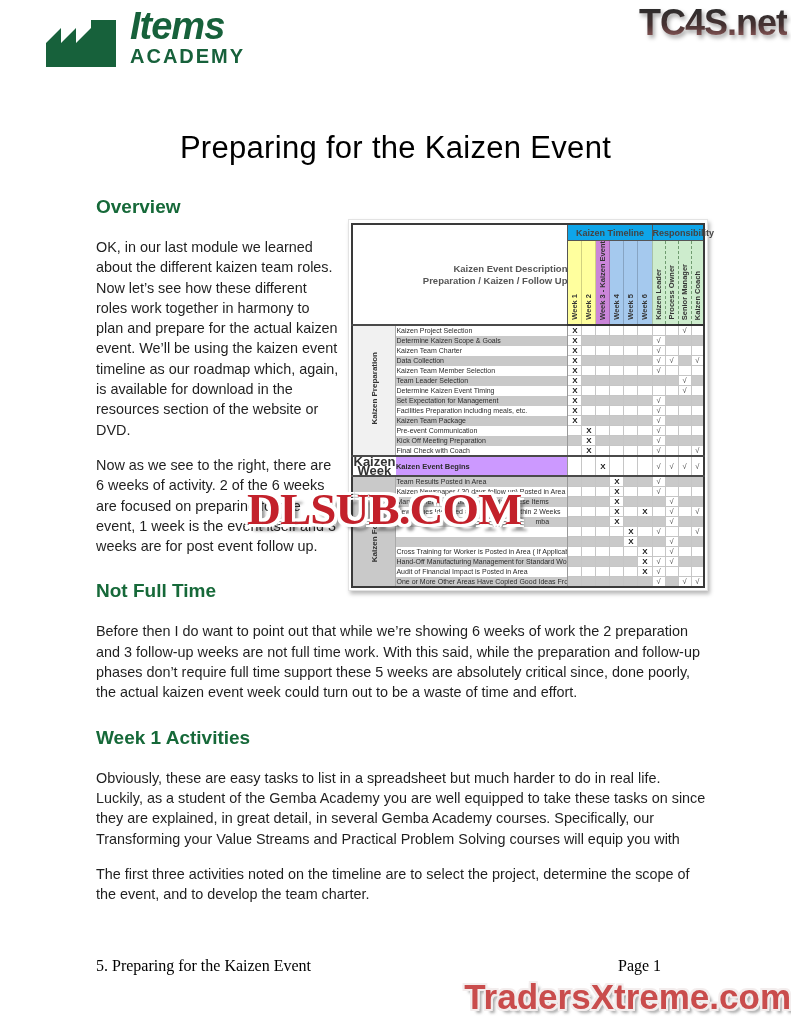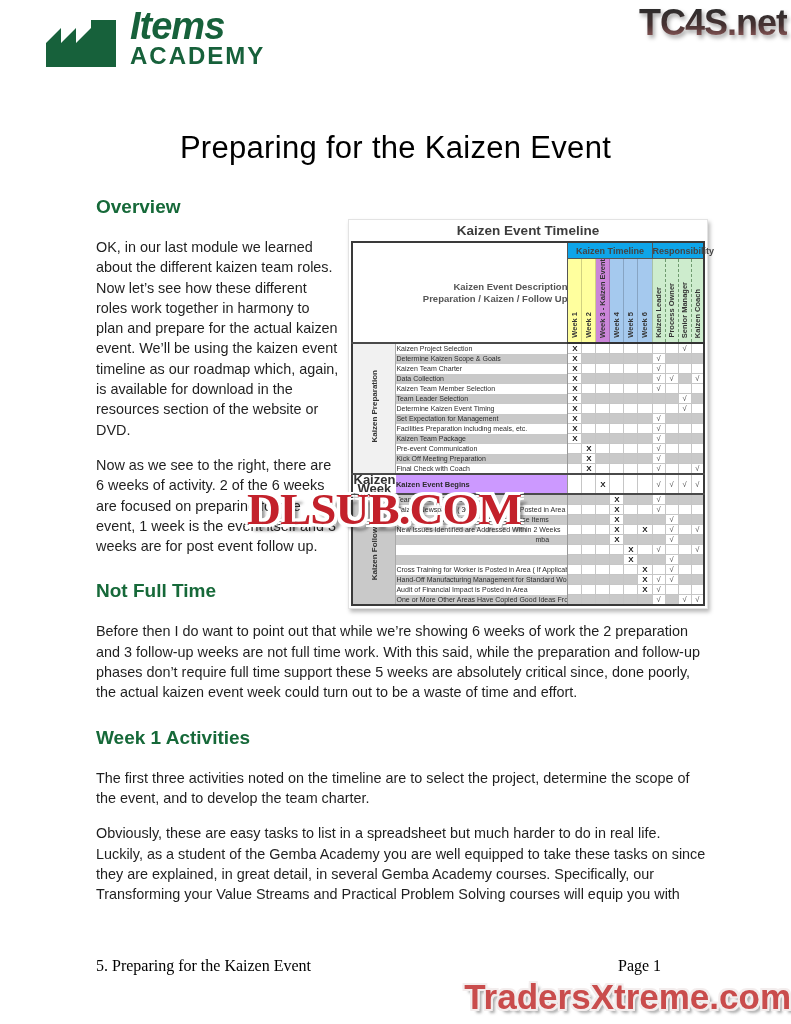--- a/index.html
+++ b/index.html
@@ -3,21 +3,21 @@
 <meta charset="utf-8">
 <style>
   html,body{margin:0;padding:0;}
   body{width:791px;height:1024px;background:#fff;position:relative;overflow:hidden;
        font-family:"Liberation Sans",sans-serif;color:#1f1f1f;}
 
   
   .logo{position:absolute;left:46px;top:8px;display:flex;align-items:center;}
   .logo svg{margin-right:10px;}
   .logo-line1{font-size:38px;font-weight:700;font-style:italic;color:#17613b;line-height:36px;letter-spacing:-1px;}
-  .logo-line2{font-size:24px;font-weight:700;color:#17613b;letter-spacing:2px;line-height:24px;}
+  .logo-line2{font-size:20px;font-weight:700;color:#17613b;letter-spacing:2px;line-height:24px;}
 
   
   .wm-top{position:absolute;right:4px;top:2px;font-size:36px;font-weight:700;letter-spacing:-1px;
     background:linear-gradient(#2c2c2c 15%,#463232 55%,#a26464 95%);
     -webkit-background-clip:text;background-clip:text;color:transparent;
     filter:drop-shadow(2px 3px 2px rgba(0,0,0,.35));}
   .wm-center{position:absolute;left:247px;top:482px;z-index:60;
     font-family:"Liberation Serif",serif;font-size:47px;font-weight:800;letter-spacing:-1px;
     color:#c3212b;transform:scaleY(.96);
     text-shadow:-3px -3px 0 #fff,3px -3px 0 #fff,-3px 3px 0 #fff,3px 3px 0 #fff,
@@ -85,21 +85,20 @@
 
 <div class="wm-top">TC4S.net</div>
 
 <div class="page-title">Preparing for the Kaizen Event</div>
 
 <div class="content">
 
   <h2 class="first">Overview</h2>
 
   <div class="fig">
-    <div class="fig-title">Kaizen Event Timeline</div>
     <table class="tl">
       <colgroup>
         <col style="width:44px">
           <col style="width:172px">
         <col style="width:14px">
           <col style="width:14px">
           <col style="width:14px">
         <col style="width:14px">
           <col style="width:14px">
           <col style="width:14px">
@@ -468,22 +467,22 @@
       <p>Now as we see to the right, there are 6 weeks of activity.  2 of the 6 weeks are focused on preparing for the event, 1 week is the event itself and 3 weeks are for post event follow up.</p>
     </div>
 
   <h2>Not Full Time</h2>
   <div>
       <p>Before then I do want to point out that while we’re showing 6 weeks of work the 2 preparation and 3 follow-up weeks are not full time work.  With this said, while the preparation and follow-up phases don’t require full time support these 5 weeks are absolutely critical since, done poorly, the actual kaizen event week could turn out to be a waste of time and effort.</p>
     </div>
 
   <h2>Week 1 Activities</h2>
   <div>
+      <p>Obviously, these are easy tasks to list in a spreadsheet but much harder to do in real life.  Luckily, as a student of the Gemba Academy you are well equipped to take these tasks on since they are explained, in great detail, in several Gemba Academy courses.  Specifically, our Transforming your Value Streams and Practical Problem Solving courses will equip you with</p>
       <p>The first three activities noted on the timeline are to select the project, determine the scope of the event, and to develop the team charter.</p>
-      <p>Obviously, these are easy tasks to list in a spreadsheet but much harder to do in real life.  Luckily, as a student of the Gemba Academy you are well equipped to take these tasks on since they are explained, in great detail, in several Gemba Academy courses.  Specifically, our Transforming your Value Streams and Practical Problem Solving courses will equip you with</p>
     </div>
 
 </div>
 
 <div class="footer-left">5. Preparing for the Kaizen Event</div>
 <div class="footer-right">Page 1</div>
 
 <div class="wm-center">DLSUB.COM</div>
 <div class="wm-bottom">TradersXtreme.com</div>
 

